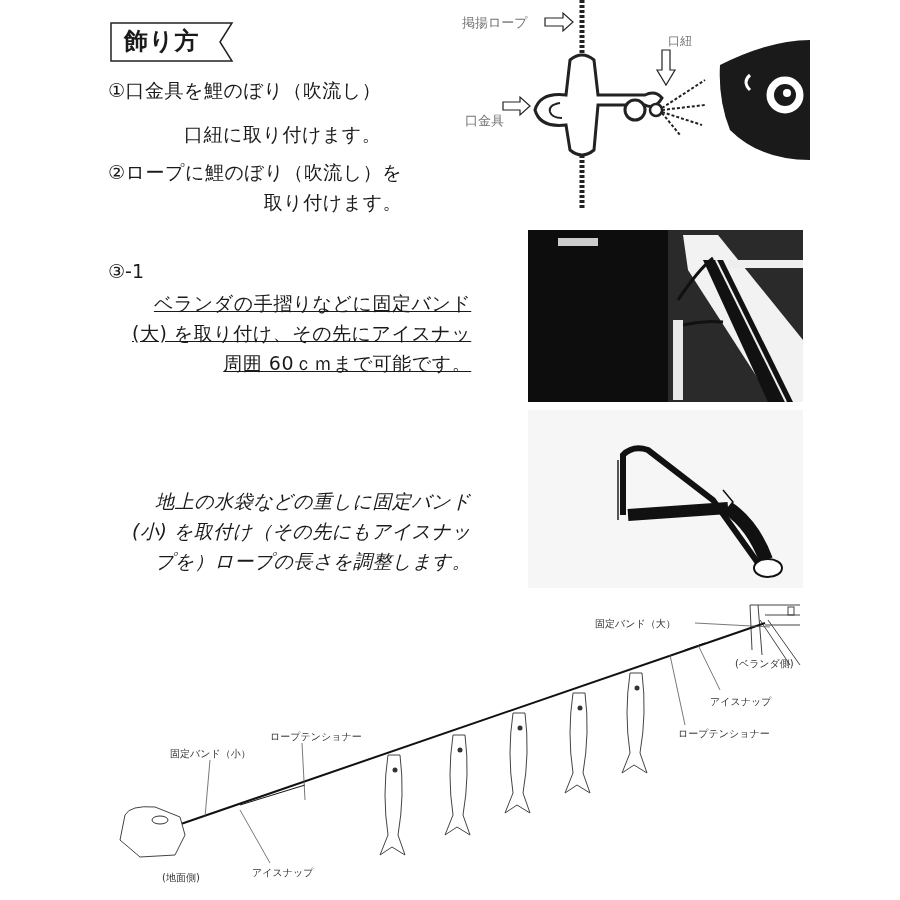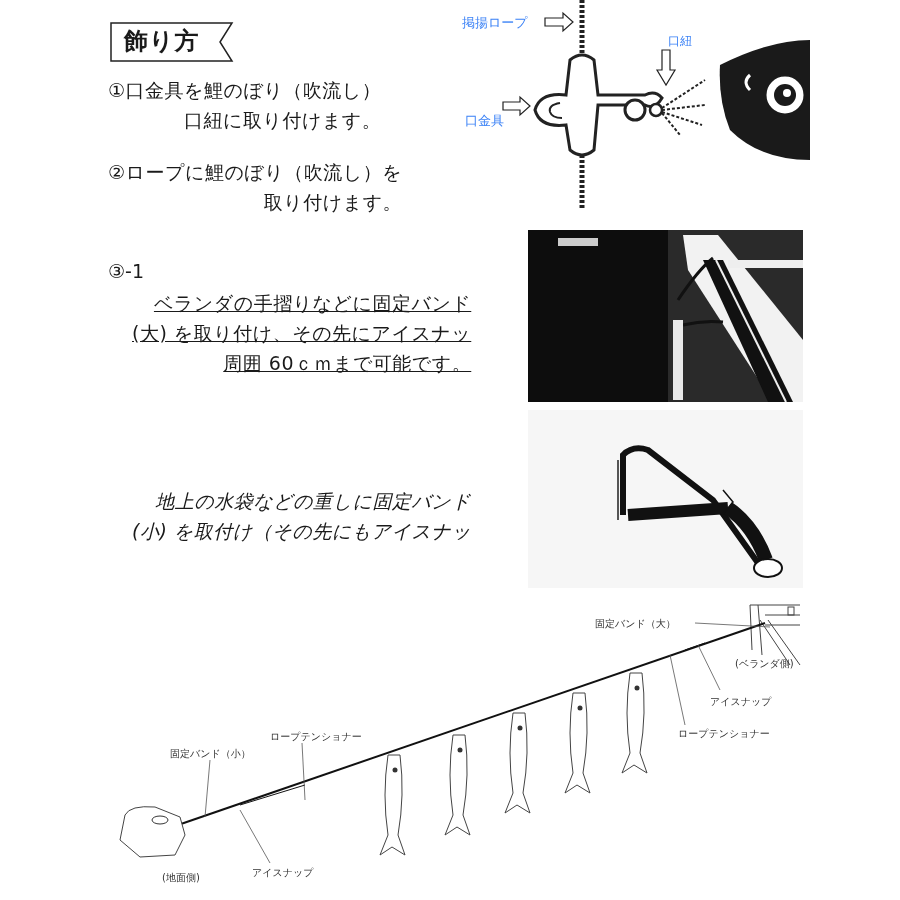--- a/index.html
+++ b/index.html
@@ -5,56 +5,57 @@
   html, body { margin:0; padding:0; background:#ffffff; }
   body { width:900px; height:900px; position:relative; overflow:hidden;
          font-family:"DejaVu Sans", sans-serif; color:#1a1a1a; }
   .abs { position:absolute; }
   .title-box { left:110px; top:22px; width:124px; height:23px; }
   .title-box svg { position:absolute; left:0; top:0; }
   .title-text { position:absolute; left:14px; top:3px; font-size:24px; font-weight:bold; letter-spacing:1px; }
   .step-head { font-size:19px; line-height:26px; }
   .step-body { font-size:19px; line-height:30px; letter-spacing:0.5px;text-align:right; }
   .lbl { font-size:10px; color:#333; white-space:nowrap; }
-  .lbl-sm { font-size:11px; color:#3b82f6; white-space:nowrap; }
+  .lbl-sm { font-size:11px; color:#737373; white-space:nowrap; }
   .photo { background:#111; overflow:hidden; }
 </style>
 </head>
 <body>
 
 <div class="abs title-box">
   <svg width="124" height="40">
     <polygon points="1,1 122,1 110,20 122,39 1,39" fill="#fff" stroke="#222" stroke-width="1.5"></polygon>
   </svg>
   <span class="title-text">飾り方</span>
 </div>
 
 <div class="abs step-body" style="left:108px;top:75px;">
   <div><span>①</span><span>口金具を鯉のぼり（吹流し）</span></div>
-  <div style="padding-left:22px;">口紐に取り付けます。</div>
+  <div style="padding-left:22px;margin-top:14px;">口紐に取り付けます。</div>
 </div>
 
 <div class="abs step-body" style="left:108px;top:157px;">
   <div><span>②</span><span>ロープに鯉のぼり（吹流し）を</span></div>
   <div style="padding-left:22px;">取り付けます。</div>
 </div>
 
 <div class="abs" style="left:108px;top:258px;">
   <div class="step-head">③-1</div>
   <div class="step-body" style="padding-left:24px;margin-top:4px;text-decoration:underline;">
     <div>ベランダの手摺りなどに固定バンド</div>
     <div>(大) を取り付け、その先にアイスナッ</div>
     <div>周囲 60ｃｍまで可能です。</div>
   </div>
 </div>
 
 <div class="abs" style="left:108px;top:482px;">
   <div class="step-body" style="padding-left:24px;margin-top:4px;font-style:italic;">
     <div>地上の水袋などの重しに固定バンド</div>
     <div>(小) を取付け（その先にもアイスナッ</div>
+    <div>プを）ロープの長さを調整します。</div>
   </div>
 </div>
 
 <div class="abs" style="left:440px;top:0;width:370px;height:220px;">
   <svg width="370" height="220">
 
     <line x1="142" y1="0" x2="142" y2="210" stroke="#222" stroke-width="5" stroke-dasharray="3,2"></line>
 
     <path d="M130,60 Q142,50 154,60 L158,95 L205,95 Q215,90 222,98 Q215,110 205,105 L158,105 L154,150 Q142,160 130,150 L126,125 Q100,128 95,110 Q100,92 126,95 Z" fill="#fff" stroke="#222" stroke-width="3"></path>
     <path d="M120,103 Q108,105 110,112 Q112,118 122,118" fill="none" stroke="#222" stroke-width="2"></path>

